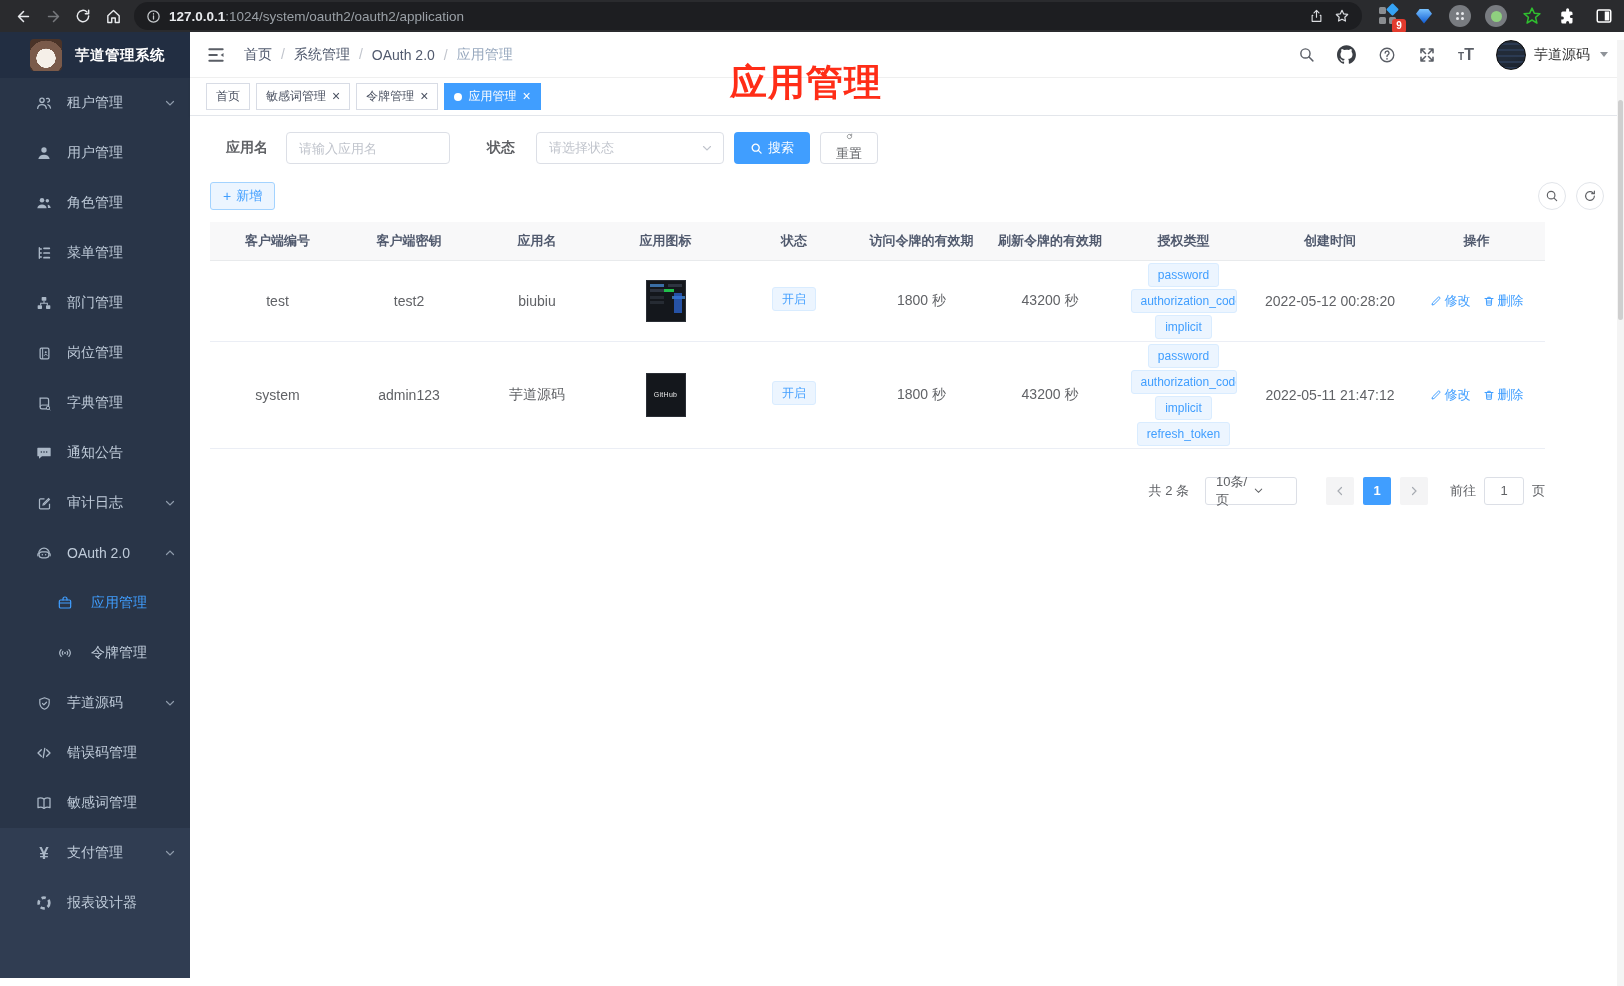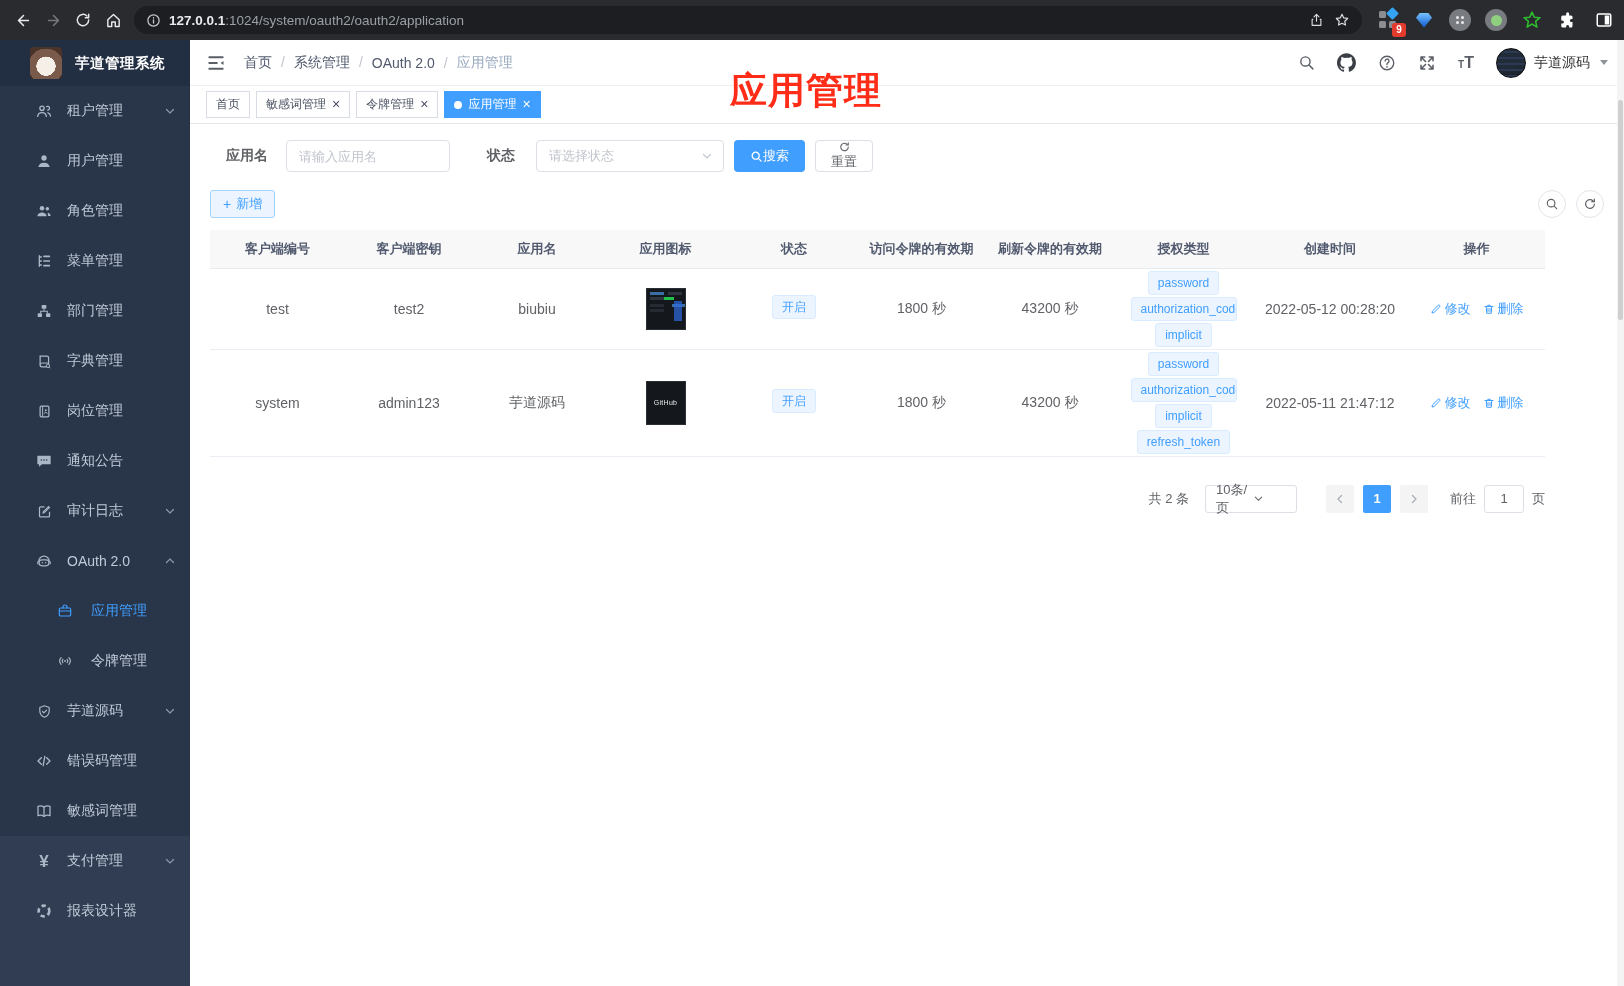--- a/index.html
+++ b/index.html
@@ -3,21 +3,21 @@
 <meta charset="utf-8">
 <style>
   * { box-sizing: border-box; }
   html,body { margin:0; padding:0; }
   body {
     width:1624px; height:986px; overflow:hidden; background:#fff;
     font-family:"Liberation Sans","DejaVu Sans",sans-serif;
     -webkit-font-smoothing:antialiased;
   }
   
-  .browser-bar { height:40px; background:#2a2b2e; display:flex; align-items:center; padding:0 8px; }
+  .browser-bar { height:32px; background:#2a2b2e; display:flex; align-items:center; padding:0 8px; }
   .b-icon { width:30px; height:30px; border-radius:50%; display:flex; align-items:center; justify-content:center; color:#e8eaed; cursor:pointer; flex:0 0 auto; }
   .b-icon.dim { color:#76787c; }
   .url-pill { width:1228px; height:28px; margin-left:6px; background:#1d1e21; border-radius:14px; display:flex; align-items:center; padding:0 12px; flex:0 0 auto; }
   .url-pill .info { color:#c7cacd; margin-right:8px; display:flex; }
   .url-text { font-size:13.5px; color:#9aa0a6; white-space:nowrap; overflow:hidden; flex:1; }
   .url-text .host { color:#e8eaed; font-weight:700; }
   .pill-right { display:flex; align-items:center; gap:10px; margin-left:8px; color:#dadce0; }
   .ext-row { display:flex; align-items:center; gap:8px; margin-left:12px; }
   .ext { width:28px; height:28px; display:flex; align-items:center; justify-content:center; position:relative; cursor:pointer; }
   .ext-grid { position:relative; width:18px; height:18px; }
@@ -74,21 +74,21 @@
 
   .content { flex:1; padding:16px 20px 0 20px; position:relative; background:#fff; }
 
   .filter-row { display:flex; align-items:center; padding-left:16px; margin-bottom:18px; }
   .f-label { font-size:14px; font-weight:700; color:#606266; }
   .f-input { width:164px; height:32px; border:1px solid #dcdfe6; border-radius:4px; padding:0 12px; font-size:13px; color:#606266; margin-left:18px; outline:none; font-family:inherit; }
   .f-input::placeholder { color:#c0c4cc; }
   .f-select { width:188px; height:32px; border:1px solid #dcdfe6; border-radius:4px; margin-left:21px; display:flex; align-items:center; padding:0 10px 0 12px; cursor:pointer; background:#fff; }
   .f-select .ph { font-size:13px; color:#c0c4cc; flex:1; }
   .sel-caret { color:#c0c4cc; display:flex; }
-  .btn { height:32px; border-radius:4px; font-size:13px; display:inline-flex; align-items:center; justify-content:center; cursor:pointer; border:1px solid transparent; padding:0 15px; font-family:inherit; }
+  .btn { height:32px; border-radius:4px; font-size:13px; display:inline-flex; align-items:center; justify-content:center; gap:5px; cursor:pointer; border:1px solid transparent; padding:0 15px; font-family:inherit; }
   .btn-primary { background:#409eff; color:#fff; margin-left:10px; }
   .btn-plain { background:#fff; border-color:#dcdfe6; color:#606266; margin-left:10px;flex-direction:column; }
   .gap-status { margin-left:37px; }
 
   .toolbar-row { display:flex; align-items:center; margin-bottom:12px; }
   .btn-add { height:28px; padding:0 12px; background:#ecf5ff; border:1px solid #a3d3ff; color:#409eff; border-radius:3px; font-size:13px; display:inline-flex; align-items:center; gap:5px; cursor:pointer; font-family:inherit; }
   .plus-glyph { font-size:14px; line-height:1; }
   .right-tools { margin-left:auto; display:flex; gap:10px; }
   .tool-circle { width:28px; height:28px; border-radius:50%; border:1px solid #e2e5ea; background:#fff; color:#606266; display:flex; align-items:center; justify-content:center; cursor:pointer; }
 
@@ -289,39 +289,39 @@
               <rect x="15" y="15.5" width="6.5" height="5.5" rx="1"></rect>
               <path d="M11.2 8.5h1.6v3h5v4h-1.6v-2.4H7.8V15.5H6.2v-4h5z"></path>
             </svg>
           </span>
         <span>部门管理</span>
       </div>
 
       <div class="mi">
         <span class="ic">
             <svg width="15" height="15" viewBox="0 0 24 24" fill="none" stroke="currentColor" stroke-width="2">
+              <rect x="5" y="3.5" width="14" height="17" rx="2"></rect>
+              <path d="M9 3.5v17" stroke-width="1.6"></path>
+              <circle cx="14" cy="10" r="1.6" fill="currentColor" stroke="none"></circle>
+              <path d="M11.5 15.5c.4-1.4 1.3-2 2.5-2s2.1.6 2.5 2" stroke-width="1.6"></path>
+            </svg>
+          </span>
+        <span>岗位管理</span>
+      </div>
+
+      <div class="mi">
+        <span class="ic">
+            <svg width="15" height="15" viewBox="0 0 24 24" fill="none" stroke="currentColor" stroke-width="2">
               <path d="M5 3.5h11a2.5 2.5 0 0 1 2.5 2.5v14.5H8A3 3 0 0 1 5 17.5z"></path>
               <path d="M5 17.5a3 3 0 0 1 3-3h10.5" stroke-width="1.6"></path>
               <circle cx="17.5" cy="19" r="2.6" fill="#293548" stroke="currentColor" stroke-width="1.6"></circle>
               <path d="M19.5 21l1.8 1.6" stroke-width="1.6"></path>
             </svg>
           </span>
         <span>字典管理</span>
-      </div>
-
-      <div class="mi">
-        <span class="ic">
-            <svg width="15" height="15" viewBox="0 0 24 24" fill="none" stroke="currentColor" stroke-width="2">
-              <rect x="5" y="3.5" width="14" height="17" rx="2"></rect>
-              <path d="M9 3.5v17" stroke-width="1.6"></path>
-              <circle cx="14" cy="10" r="1.6" fill="currentColor" stroke="none"></circle>
-              <path d="M11.5 15.5c.4-1.4 1.3-2 2.5-2s2.1.6 2.5 2" stroke-width="1.6"></path>
-            </svg>
-          </span>
-        <span>岗位管理</span>
       </div>
 
       <div class="mi">
         <span class="ic">
             <svg width="16" height="16" viewBox="0 0 24 24" fill="currentColor">
               <path d="M3 4h18a1 1 0 0 1 1 1v11a1 1 0 0 1-1 1H9l-4.5 3.5V17H3a1 1 0 0 1-1-1V5a1 1 0 0 1 1-1z"></path>
               <circle cx="8" cy="10.5" r="1.2" fill="#293548"></circle>
               <circle cx="12" cy="10.5" r="1.2" fill="#293548"></circle>
               <circle cx="16" cy="10.5" r="1.2" fill="#293548"></circle>
             </svg>

